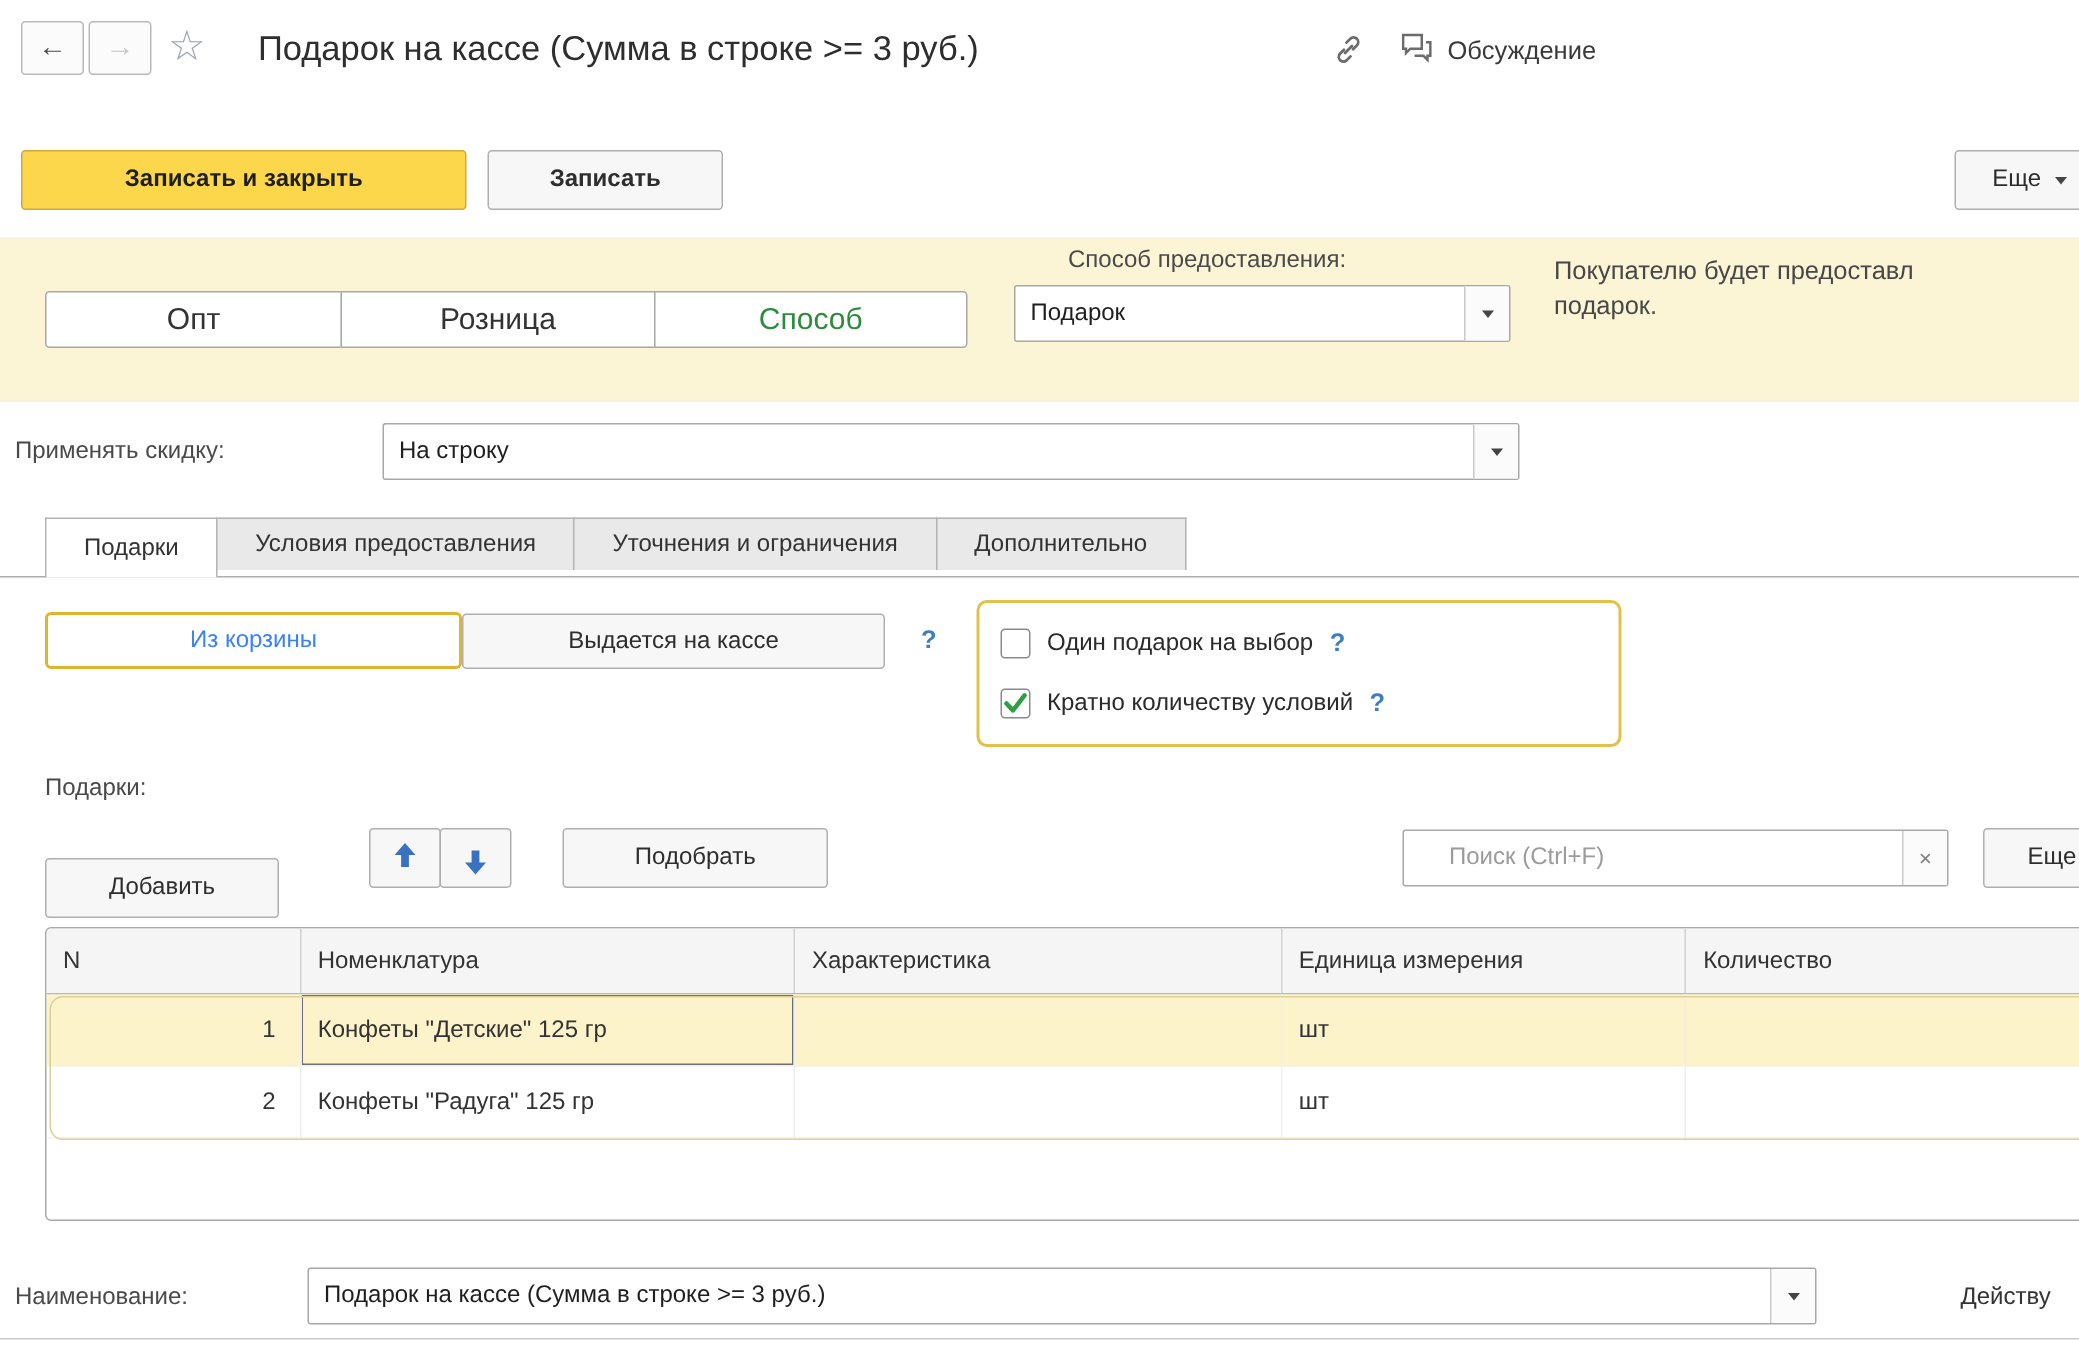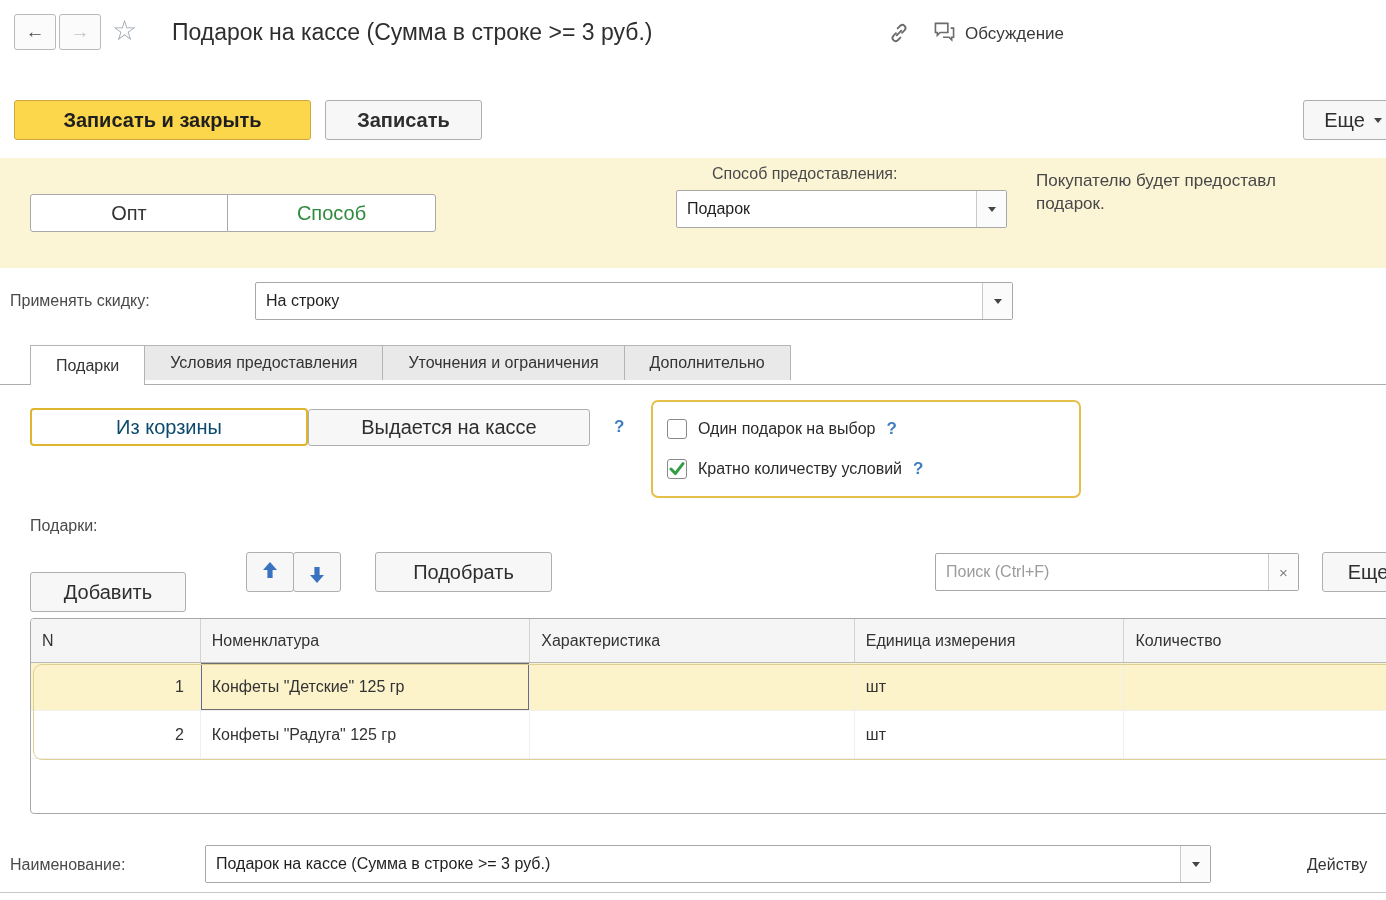--- a/index.html
+++ b/index.html
@@ -28,21 +28,21 @@
     color:#2e2e2e; white-space:nowrap;
   }
   .link-icon { position:absolute; left:888px; top:22px; cursor:pointer; }
   .discussion {
     position:absolute; left:933px; top:21px; display:flex; align-items:center; gap:9px;
     font-size:17px; color:#3a3a3a; cursor:pointer; white-space:nowrap;
   }
   
   .btn {
     background:#f7f7f7; border:1px solid #afafaf; border-radius:3px;
-    font-family:inherit; font-size:20px; color:#2e2e2e; cursor:pointer;
+    font-family:inherit; font-size:16px; color:#2e2e2e; cursor:pointer;
     display:flex; align-items:center; justify-content:center; white-space:nowrap;
   }
   .btn.primary {
     background:#fcd74b; border-color:#cfa93a; font-weight:bold; color:#1f1f1f;
   }
   .caret {
     display:inline-block; width:0; height:0; margin-left:9px;
     border-left:4px solid transparent; border-right:4px solid transparent;
     border-top:5px solid #444;
   }
@@ -97,21 +97,21 @@
     background:#e9e9e9; border:1px solid #b4b4b4; border-bottom:none;
     margin-right:-1px; cursor:pointer; white-space:nowrap;
   }
   .tab.active {
     background:#fff; height:40px; line-height:39px; margin-bottom:-1px; z-index:2;
   }
   
   .src-selected {
     position:absolute; left:30px; top:408px; width:278px; height:38px;
     background:#fff; border:2px solid #e0b52e; border-radius:4px;
-    color:#0c4a6e;
+    color:#3b82f6;
   }
   .src-other {
     position:absolute; left:308px; top:409px; width:282px; height:37px;
   }
   .help-q {
     color:#3f7fbf; font-weight:bold; font-size:17px; cursor:pointer;
   }
   .src-help { position:absolute; left:614px; top:417px; }
   
   .chk-group {
@@ -128,21 +128,21 @@
   .chk-label { color:#2b2b2b; white-space:nowrap; }
   
   .gifts-label { position:absolute; left:30px; top:517px; color:#4a4a4a; }
   .g-add  { position:absolute; left:30px;  top:552px; width:156px; height:40px;margin-top:20px; }
   .g-up   { position:absolute; left:246px; top:552px; width:48px;  height:40px; }
   .g-down { position:absolute; left:293px; top:552px; width:48px;  height:40px; }
   .g-pick { position:absolute; left:375px; top:552px; width:177px; height:40px; }
   .g-more { position:absolute; left:1322px;top:552px; width:92px;  height:40px; }
   .search-box {
     position:absolute; left:935px; top:553px; width:364px; height:38px;
-    display:flex; background:#fff; border:1px solid #a8a8a8; border-radius:2px;
+    display:flex; background:#fff; border:1px solid #a8a8a8; border-radius:2px;padding-left:20px;
   }
   .search-box input {
     flex:1; border:none; outline:none; font-family:inherit; font-size:16px;
     padding:0 10px; color:#333; background:transparent;
   }
   .search-box input::placeholder { color:#9b9b9b; }
   .search-clear {
     width:30px; border-left:1px solid #c9c9c9; display:flex; align-items:center;
     justify-content:center; color:#828282; font-size:15px; cursor:pointer; background:#fbfbfb;
   }
@@ -206,20 +206,21 @@
 <button class="btn primary toolbar-saveclose">Записать и закрыть</button>
 <button class="btn toolbar-save">Записать</button>
 <button class="btn toolbar-more">
   <span>Еще</span>
     <span class="caret"></span>
 </button>
 
 <div class="info-panel">
   <div class="seg-group scope-group">
     <div class="seg-btn" style="width:198px;">Опт</div>
+    <div class="seg-btn" style="width:210px;">Розница</div>
     <div class="seg-btn green" style="width:209px;">Способ</div>
   </div>
   <div class="method-label">Способ предоставления:</div>
   <div class="combo method-combo">
     <div class="combo-text">Подарок</div>
     <div class="combo-btn">
         <span class="caret"></span>
       </div>
   </div>
   <div class="panel-hint">

